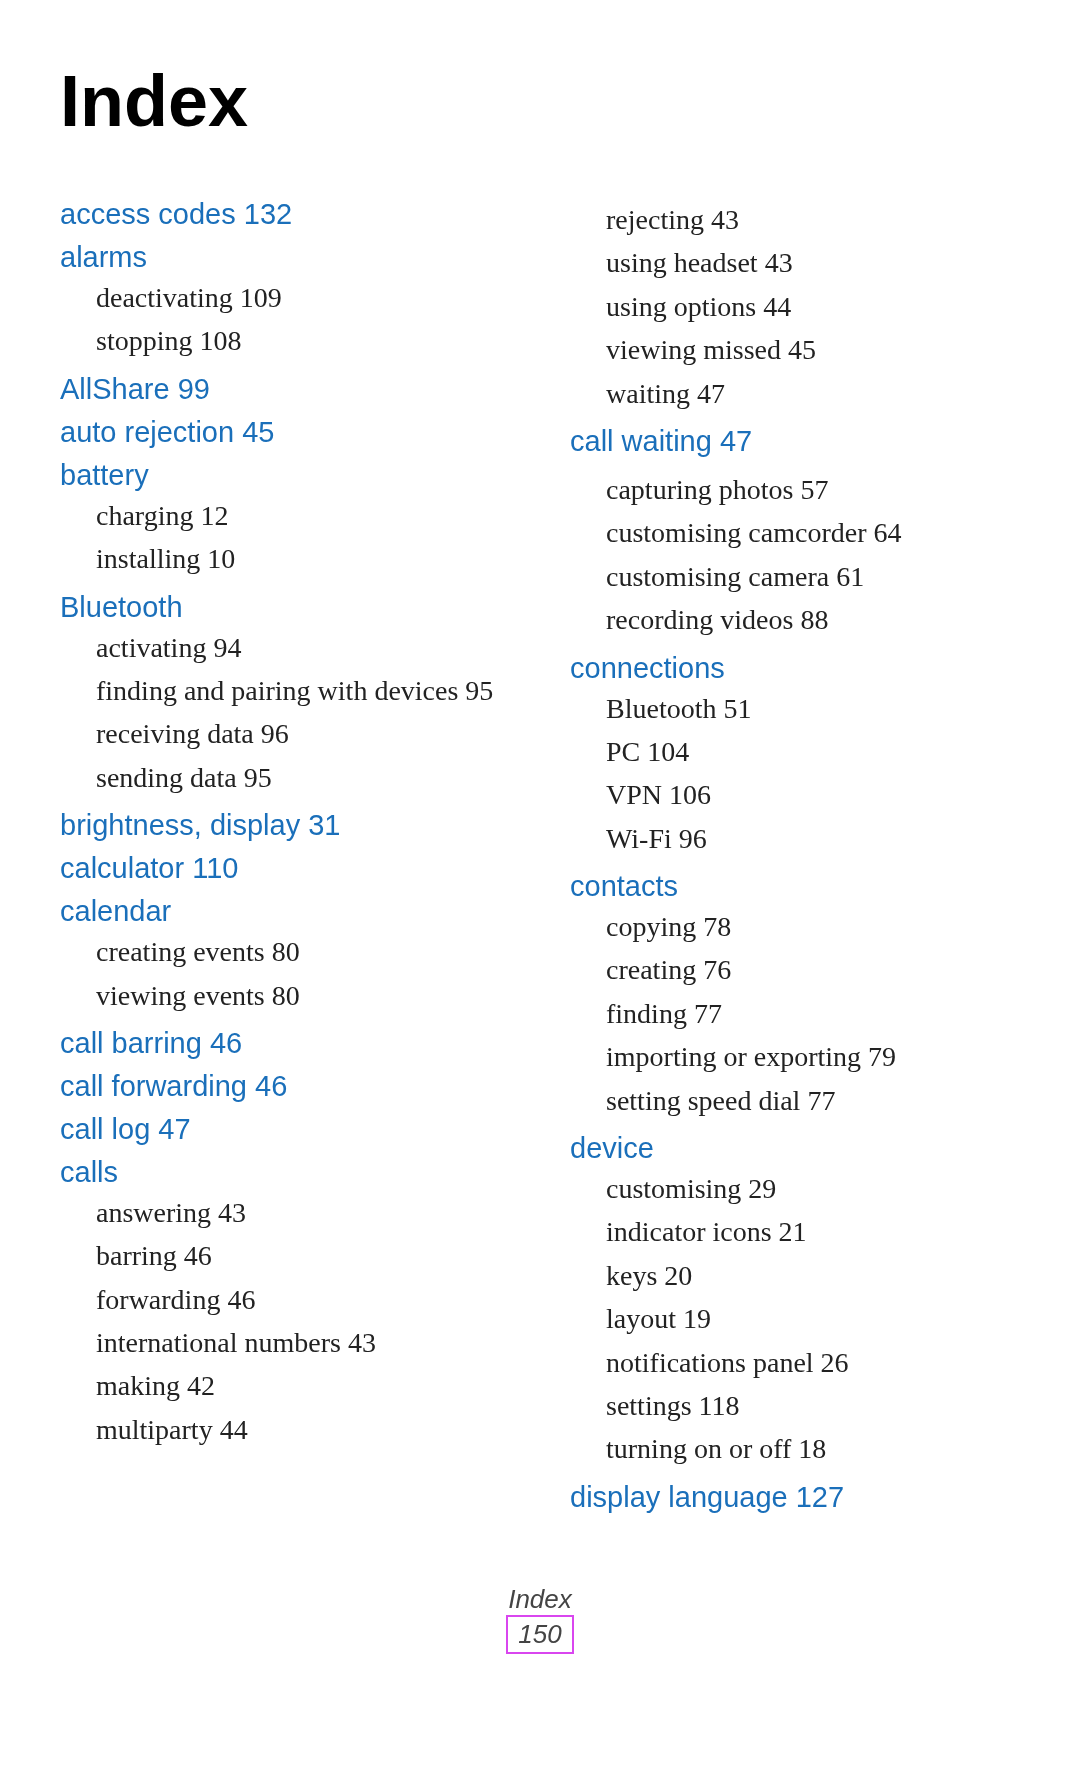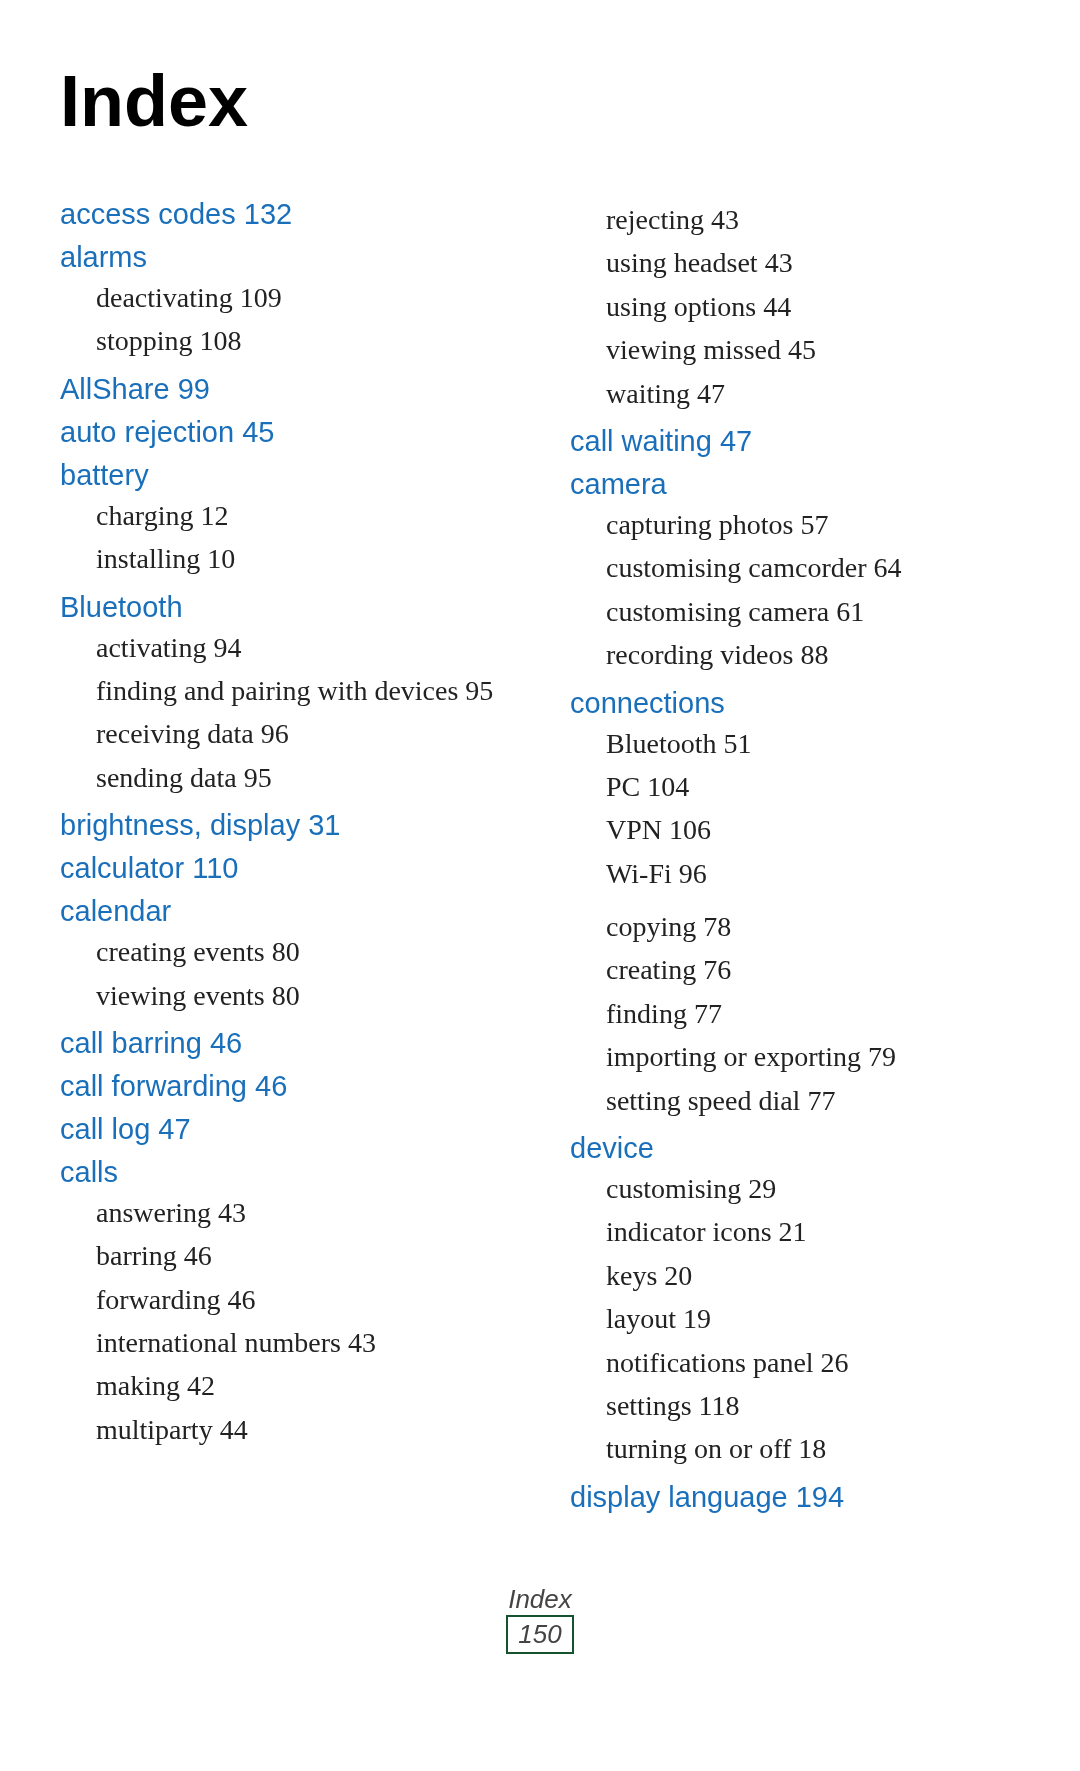--- a/index.html
+++ b/index.html
@@ -48,21 +48,21 @@
     }
     .footer {
       text-align: center;
       margin-top: 60px;
       font-style: italic;
       color: #444;
       font-size: 26px;
     }
     .footer-pagenum {
       display: inline-block;
-      border: 2px solid #14532d;
+      border: 2px solid #d946ef;
       padding: 2px 10px;
       font-style: italic;
       font-size: 26px;
       color: #444;
     }
   </style>
 </head>
 <body>
 
 <h1 class="page-title">Index</h1>
@@ -130,52 +130,52 @@
         <span class="index-subitem">rejecting   43</span>
         <span class="index-subitem">using headset   43</span>
         <span class="index-subitem">using options   44</span>
         <span class="index-subitem">viewing missed   45</span>
         <span class="index-subitem">waiting   47</span>
       </div>
       <div class="index-section section-gap">
         <span class="index-term">call waiting   47</span>
       </div>
       <div class="index-section section-gap">
-        <span class="index-term">camera</span>
         <span class="index-subitem">capturing photos   57</span>
         <span class="index-subitem">customising camcorder   64</span>
         <span class="index-subitem">customising camera   61</span>
         <span class="index-subitem">recording videos   88</span>
       </div>
       <div class="index-section section-gap">
         <span class="index-term">connections</span>
         <span class="index-subitem">Bluetooth   51</span>
         <span class="index-subitem">PC   104</span>
         <span class="index-subitem">VPN   106</span>
         <span class="index-subitem">Wi-Fi   96</span>
       </div>
       <div class="index-section section-gap">
+        <span class="index-term">contacts</span>
         <span class="index-subitem">copying   78</span>
         <span class="index-subitem">creating   76</span>
         <span class="index-subitem">finding   77</span>
         <span class="index-subitem">importing or exporting   79</span>
         <span class="index-subitem">setting speed dial   77</span>
       </div>
       <div class="index-section section-gap">
         <span class="index-term">device</span>
         <span class="index-subitem">customising   29</span>
         <span class="index-subitem">indicator icons   21</span>
         <span class="index-subitem">keys   20</span>
         <span class="index-subitem">layout   19</span>
         <span class="index-subitem">notifications panel   26</span>
         <span class="index-subitem">settings   118</span>
         <span class="index-subitem">turning on or off   18</span>
       </div>
       <div class="index-section section-gap">
-        <span class="index-term">display language   194</span>
+        <span class="index-term">display language   127</span>
       </div>
     </div>
 </div>
 
 <div class="footer">
   <span>Index</span><br>
   <span class="footer-pagenum">150</span>
 </div>
 
 </body></html>

